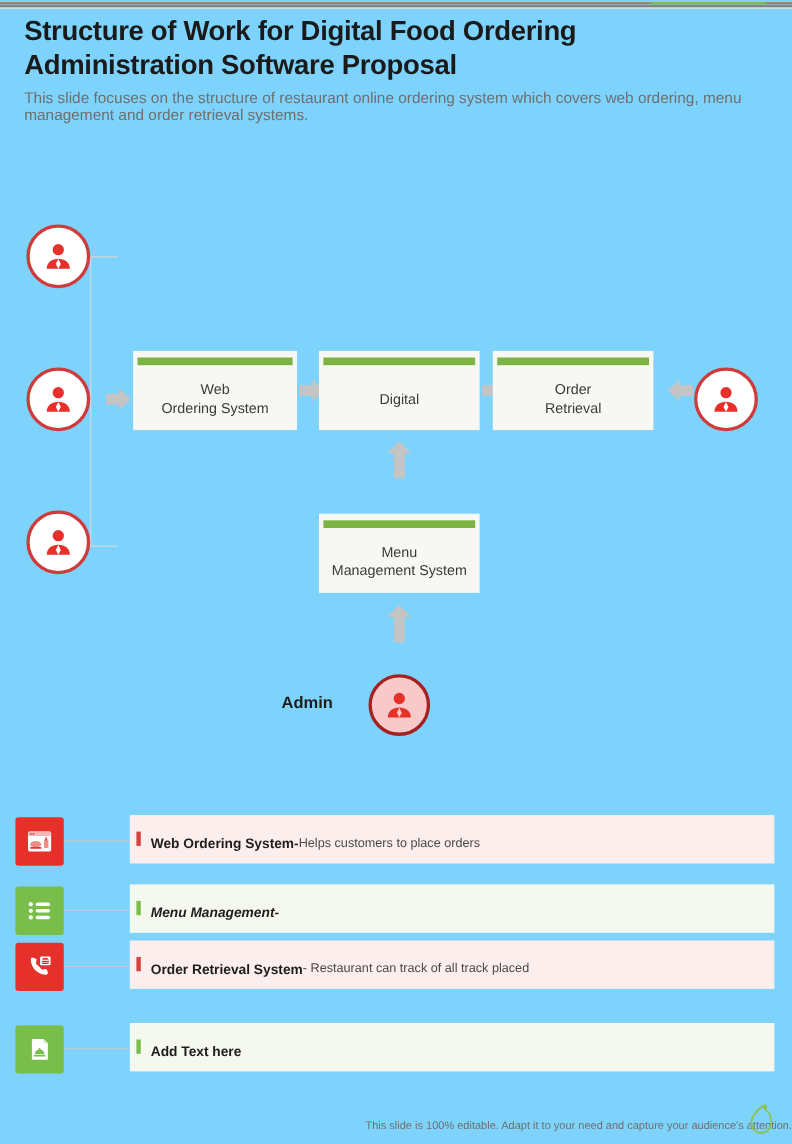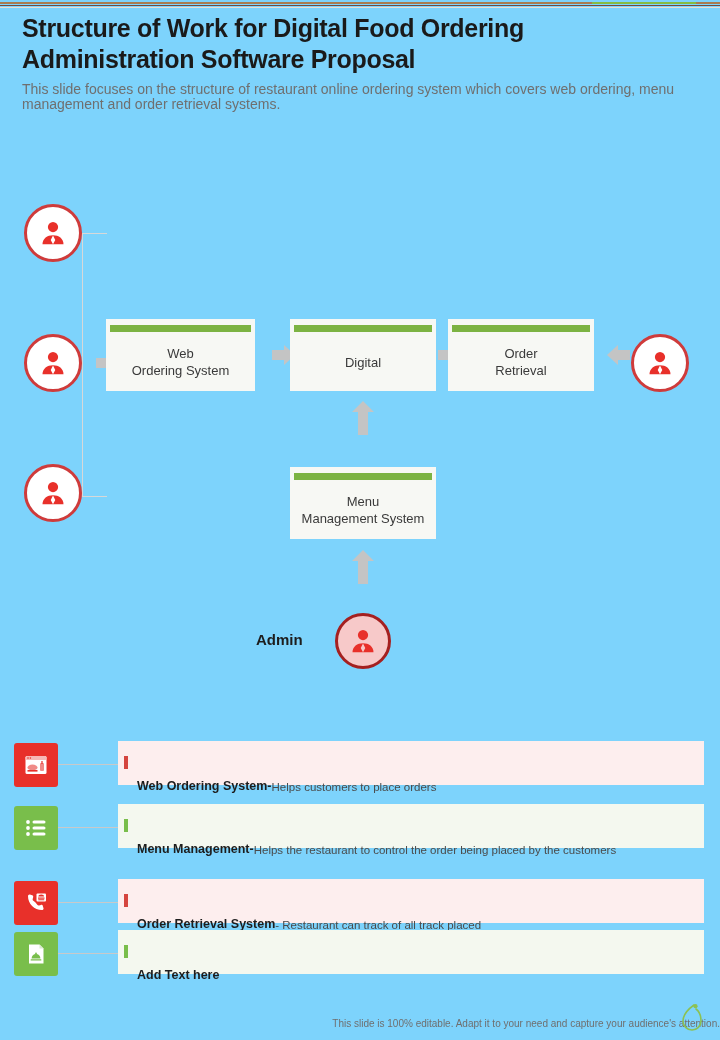--- a/index.html
+++ b/index.html
@@ -83,21 +83,21 @@
     position:absolute;left:58px;top:23px;width:60px;height:1px;background:#c9c9c9;
   }
   .bandwrap{position:absolute;left:118px;top:0;width:586px;height:44px;}
   .band{position:absolute;left:0;top:0;width:586px;height:44px;}
   .band.pink{background:#fdeeee;}
   .band.mint{background:#f4f8ef;}
   .tick{position:absolute;left:6px;top:15px;width:4px;height:13px;}
   .tick.red{background:#d5453f;}
   .tick.green{background:#79be4b;}
   .rowtext{
-    position:absolute;left:19px;top:0;height:52px;display:flex;align-items:flex-end;
+    position:absolute;left:19px;top:0;height:52px;display:flex;align-items:center;
     font-size:11.5px;color:#4a4a4a;white-space:nowrap;
   }
   .rowtext b{font-size:12.5px;color:#1d1d1d;font-weight:bold;}
 
   
   .footer-text{
     position:absolute;left:0;top:1018px;width:720px;text-align:right;
     font-size:10px;color:#6f6f6f;
   }
   .footlogo{position:absolute;left:680px;top:1002px;width:28px;height:34px;}
@@ -142,21 +142,21 @@
         <circle cx="12" cy="7.2" r="4.1" fill="#e8302a"></circle>
         <path d="M3.6 21c0-4.7 3.8-7.3 8.4-7.3s8.4 2.6 8.4 7.3z" fill="#e8302a"></path>
         <path d="M12 13.9 L10.2 17.6 L12 21 L13.8 17.6 Z" fill="#ffffff"></path>
       </svg>
     </div>
 
     <svg class="arrow-r" style="left:96px;top:164px;" viewBox="0 0 24 22">
       <path d="M0 6 h12 V1 l11 10 -11 10 V16 H0 Z" fill="#c4c4c4"></path>
     </svg>
 
-    <div class="nodebox" style="left:106px;top:131px;width:149px;height:72px;">
+    <div class="nodebox" style="left:121px;top:131px;width:149px;height:72px;">
       <div class="bar"></div>
       <div class="nodelabel">Web
 Ordering System</div>
     </div>
 
     <svg class="arrow-r" style="left:272px;top:156px;" viewBox="0 0 24 22">
       <path d="M0 6 h12 V1 l11 10 -11 10 V16 H0 Z" fill="#c4c4c4"></path>
     </svg>
 
     <div class="nodebox" style="left:290px;top:131px;width:146px;height:72px;">
@@ -229,43 +229,42 @@
       <div class="bandwrap">
         <div class="band pink"></div>
         <div class="tick red"></div>
         <div class="rowtext">
           <b>Web Ordering System-</b>
             <span> Helps customers to place orders</span>
         </div>
       </div>
     </div>
 
-    <div class="row" style="top:69px;">
+    <div class="row" style="top:69px;font-style:italic;">
       <div class="iconbox green">
         <svg width="26" height="26" viewBox="0 0 26 26">
           <circle cx="5" cy="7" r="1.9" fill="#ffffff"></circle>
           <circle cx="5" cy="13" r="1.9" fill="#ffffff"></circle>
           <circle cx="5" cy="19" r="1.9" fill="#ffffff"></circle>
           <rect x="9.5" y="5.4" width="13" height="3.2" rx="1.6" fill="#ffffff"></rect>
           <rect x="9.5" y="11.4" width="13" height="3.2" rx="1.6" fill="#ffffff"></rect>
           <rect x="9.5" y="17.4" width="13" height="3.2" rx="1.6" fill="#ffffff"></rect>
         </svg>
       </div>
       <div class="leader"></div>
       <div class="bandwrap">
         <div class="band mint"></div>
         <div class="tick green"></div>
         <div class="rowtext">
           <b>Menu Management-</b>
-            <span> Helps the restaurant  to control the order  being placed by the customers</span>
         </div>
       </div>
     </div>
 
-    <div class="row" style="top:144px;">
+    <div class="row" style="top:120px;">
       <div class="iconbox red">
         <svg width="26" height="26" viewBox="0 0 26 26">
           <path d="M5 6.2c0-1 .9-1.9 1.9-1.6l2.3.7c.8.2 1.2 1 1 1.8l-.5 1.9c-.2.7.1 1.4.7 1.8 1.5 1 2.9 2.4 3.9 3.9.4.6 1.1.9 1.8.7l1.9-.5c.8-.2 1.6.2 1.8 1l.7 2.3c.3 1-.6 1.9-1.6 1.9C11.3 20 5 13.7 5 6.2z" fill="#ffffff"></path>
           <rect x="13.5" y="3.5" width="9.5" height="8" rx="1" fill="#ffffff"></rect>
           <path d="M15 7.5h6.5v1.2H15z" fill="#e8302a"></path>
           <path d="M15.3 6.6c0-1.2 1.1-2 2.9-2s2.9.8 2.9 2z" fill="#e8302a"></path>
           <rect x="15.2" y="9.2" width="6.1" height="1.1" rx="0.5" fill="#e8302a"></rect>
         </svg>
       </div>
       <div class="leader"></div>

